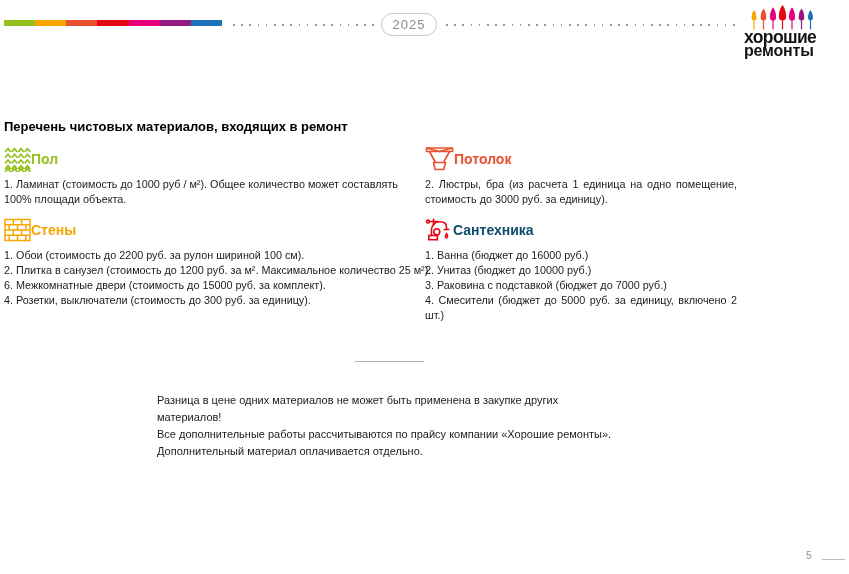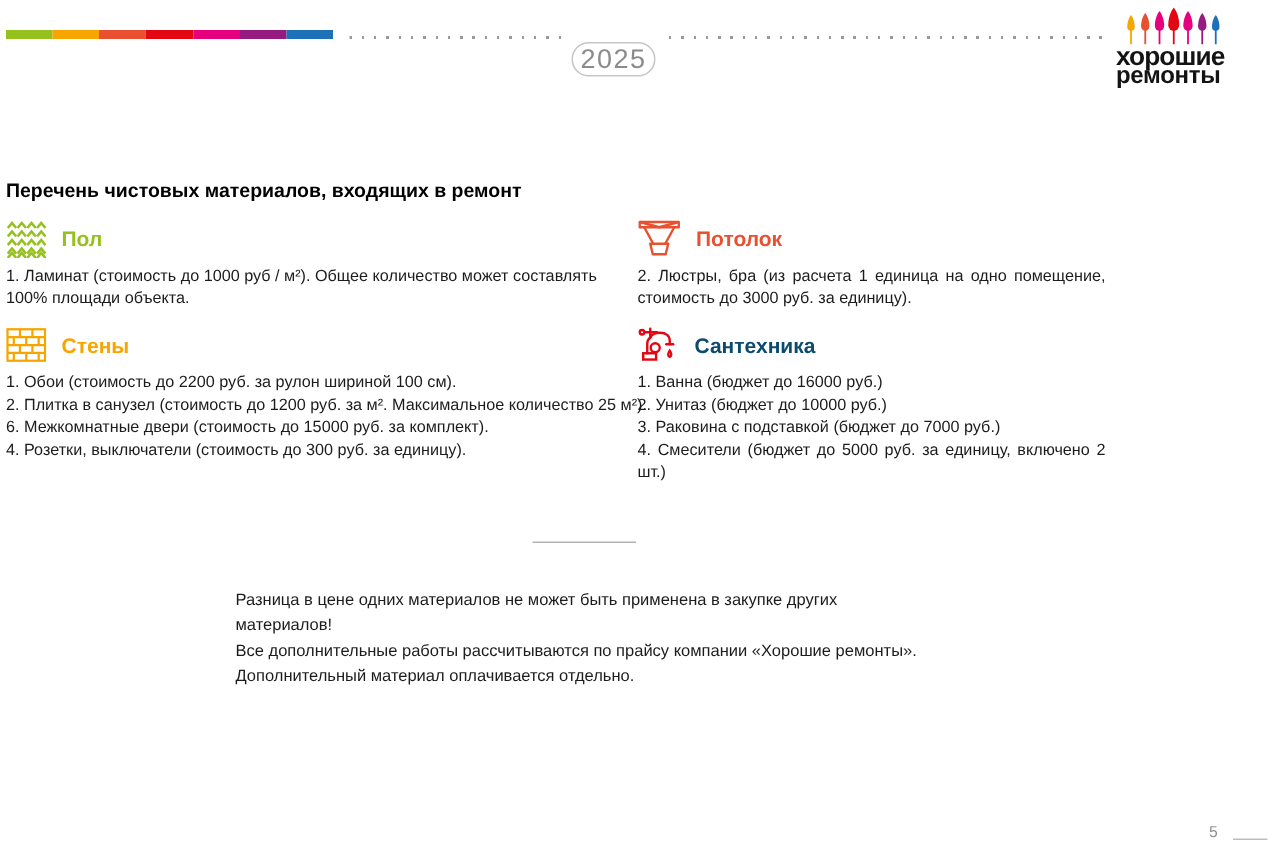--- a/index.html
+++ b/index.html
@@ -7,35 +7,35 @@
     width:849px;height:574px;position:relative;background:#ffffff;
     font-family:"Liberation Sans", sans-serif;overflow:hidden;color:#1c1c1c;
   }
   
   .colorbar{position:absolute;left:4px;top:20px;width:218px;height:6px;display:flex;}
   .bar-seg{flex:1;height:100%;}
   .dots{position:absolute;top:24px;height:1.6px;
     background:repeating-linear-gradient(to right,#9a9a9a 0 1.6px,transparent 1.6px 8.2px);}
   #dots-left{left:233px;width:143px;}
   #dots-right{left:446px;width:290px;}
-  .year-pill{position:absolute;left:381px;top:28px;width:54px;height:21px;
+  .year-pill{position:absolute;left:381px;top:13px;width:54px;height:21px;
     border:1px solid #c6c6c6;border-radius:12px;display:flex;align-items:center;
-    justify-content:center;color:#8b8b8b;font-size:18px;letter-spacing:1px;background:#fff;}
+    justify-content:center;color:#8b8b8b;font-size:13px;letter-spacing:1px;background:#fff;}
   .logo{position:absolute;left:744px;top:3px;width:76px;text-align:left;}
   .logo svg{display:block;margin:0 auto;}
   .logo-line1{font-size:17.5px;font-weight:bold;color:#141414;letter-spacing:-0.6px;line-height:15px;}
   .logo-line2{font-size:16px;font-weight:bold;color:#141414;letter-spacing:-0.2px;line-height:12px;}
   
   .page-title{position:absolute;left:4px;top:119px;font-size:13px;font-weight:bold;color:#000;}
   
   .col{position:absolute;top:146px;}
   .col-left{left:4px;width:406px;}
   .col-right{left:425px;width:312px;}
   .sec + .sec{margin-top:10px;}
-  .sec-head{display:flex;align-items:center;gap:10px;height:26px;margin-bottom:5px;}
+  .sec-head{display:flex;align-items:center;height:26px;margin-bottom:5px;}
   .sec-head svg{display:block;}
   .sec-label{font-size:14px;font-weight:bold;}
   .floor-label{color:#95C11F;}
   .walls-label{color:#F7A600;}
   .ceiling-label{color:#E8502F;}
   .plumbing-label{color:#0c4a6e;}
   .sec-text p{margin:0;font-size:10.8px;line-height:15px;color:#1c1c1c;}
   .col-right .sec-text p{text-align:justify;}
   .nowrap p{white-space:nowrap;}
   

